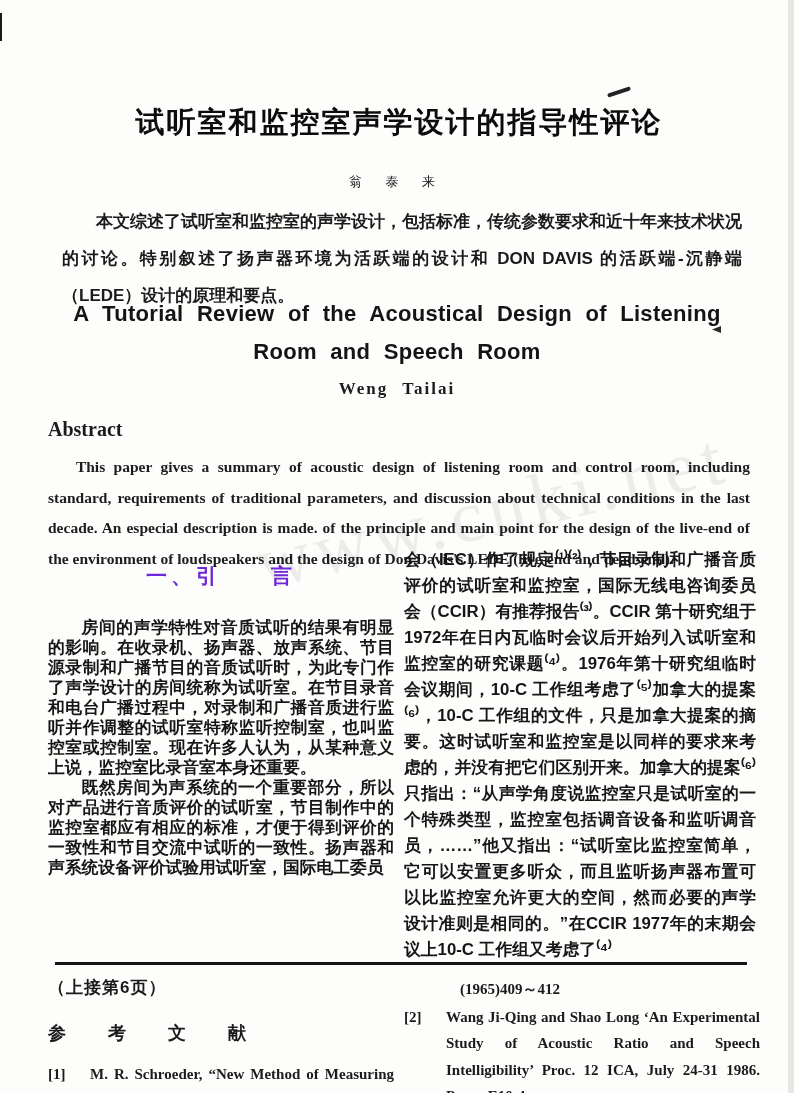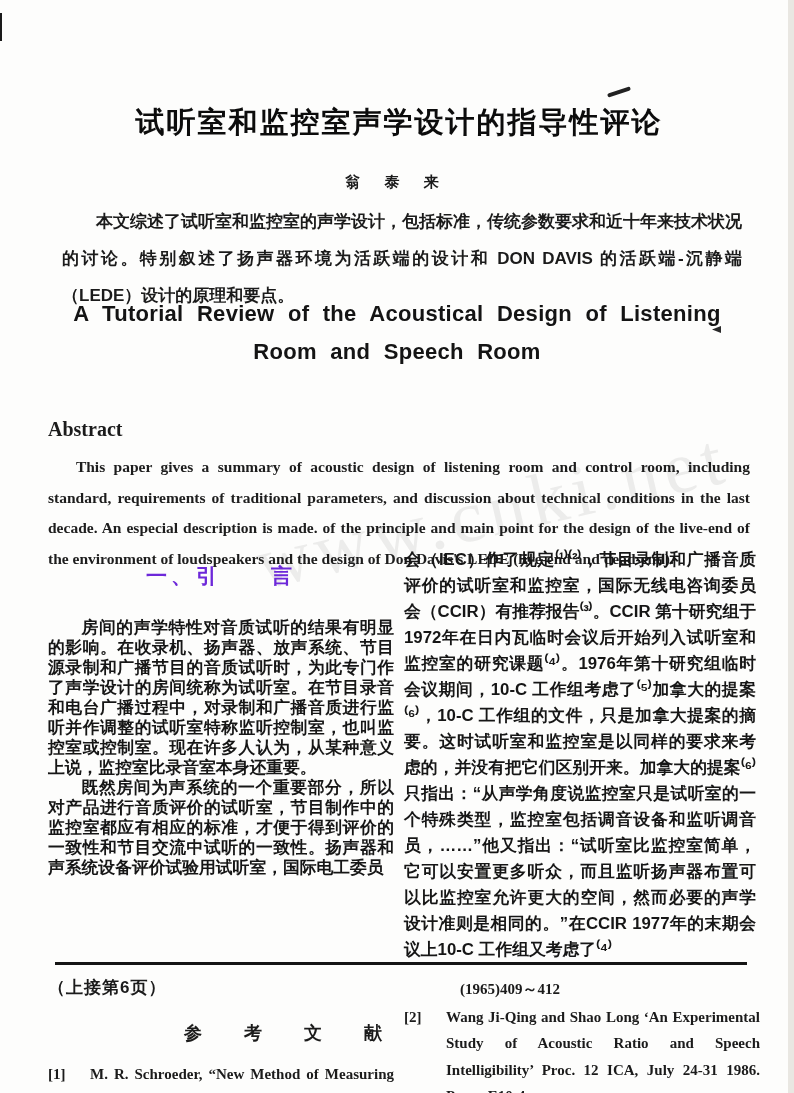--- a/index.html
+++ b/index.html
@@ -33,21 +33,21 @@
     white-space:nowrap;
   }
 
   
   .cn-title {
     position:absolute; left:2px; top:103px; width:100%;
     text-align:center; font-size:29px; font-weight:900; letter-spacing:2px; color:#0c0c0c;
   }
   .cn-author {
     position:absolute; left:0; top:173px; width:100%;
-    text-align:center; font-size:15px; font-weight:700; letter-spacing:10px;
+    text-align:center; font-size:13px; font-weight:400; letter-spacing:10px;
   }
   .cn-abstract {
     position:absolute; left:62px; top:203px; width:680px;
     font-size:17px; line-height:37px; text-align:justify; text-indent:2em;
     font-weight:600;
   }
   .en-title {
     position:absolute; left:0; width:100%; text-align:center;
     font-family:Liberation Sans, sans-serif; font-size:22px; font-weight:700;
     word-spacing:7px; letter-spacing:0.3px; color:#141414;
@@ -83,21 +83,21 @@
     font-weight:600; color:#161616;
   }
   .col-right .cn-par { line-height:26px; text-indent:0; }
 
   
   .divider { position:absolute; left:55px; top:962px; width:692px; height:3px; background:#151515; }
   .foot-left  { position:absolute; left:48px;  top:976px; width:346px; }
   .foot-right { position:absolute; left:404px; top:976px; width:356px; }
   .continued-note { font-size:17px; font-weight:900; letter-spacing:1px; }
   .ref-heading {
-    text-align:right; font-size:18px; font-weight:900; letter-spacing:12px;
+    text-align:left; font-size:18px; font-weight:900; letter-spacing:12px;
     margin-top:22px; margin-bottom:16px;
   }
   .ref-row { display:flex; font-family:"Liberation Serif", serif; font-size:15px;
              line-height:26.5px; font-weight:600; }
   .ref-label { flex:0 0 42px; }
   .ref-text { flex:1; text-align:justify; }
   .ref-cont { font-family:"Liberation Serif", serif; font-size:15px; line-height:26.5px;
               font-weight:600; padding-left:56px; margin-bottom:1px; }
 </style>
 </head>
@@ -112,20 +112,21 @@
   <h1 class="cn-title">试听室和监控室声学设计的指导性评论</h1>
   <div class="ink-mark"></div>
   <div class="margin-mark"></div>
 
   <div class="cn-author">翁 泰 来</div>
 
   <p class="cn-abstract">本文综述了试听室和监控室的声学设计，包括标准，传统参数要求和近十年来技术状况的讨论。特别叙述了扬声器环境为活跃端的设计和 DON DAVIS 的活跃端-沉静端（LEDE）设计的原理和要点。</p>
 
   <div class="en-title l1">A Tutorial Review of the Acoustical Design of Listening</div>
   <div class="en-title l2">Room and Speech Room</div>
+  <div class="en-author">Weng Tailai</div>
 
   <div class="abstract-heading">Abstract</div>
   <p class="en-abstract">This paper gives a summary of acoustic design of listening room and control room, including standard, requirements of traditional parameters, and discussion about technical conditions in the last decade. An especial description is made. of the principle and main point for the design of the live-end of the environment of loudspeakers and the design of Don Davis's LEDE (live-end and dead-end).</p>
 
   <div class="col-left">
     <div class="section-heading">一、引　　言</div>
     <div>
         <div class="cn-par">房间的声学特性对音质试听的结果有明显的影响。在收录机、扬声器、放声系统、节目源录制和广播节目的音质试听时，为此专门作了声学设计的房间统称为试听室。在节目录音和电台广播过程中，对录制和广播音质进行监听并作调整的试听室特称监听控制室，也叫监控室或控制室。现在许多人认为，从某种意义上说，监控室比录音室本身还重要。</div>
         <div class="cn-par">既然房间为声系统的一个重要部分，所以对产品进行音质评价的试听室，节目制作中的监控室都应有相应的标准，才便于得到评价的一致性和节目交流中试听的一致性。扬声器和声系统设备评价试验用试听室，国际电工委员</div>
       </div>

